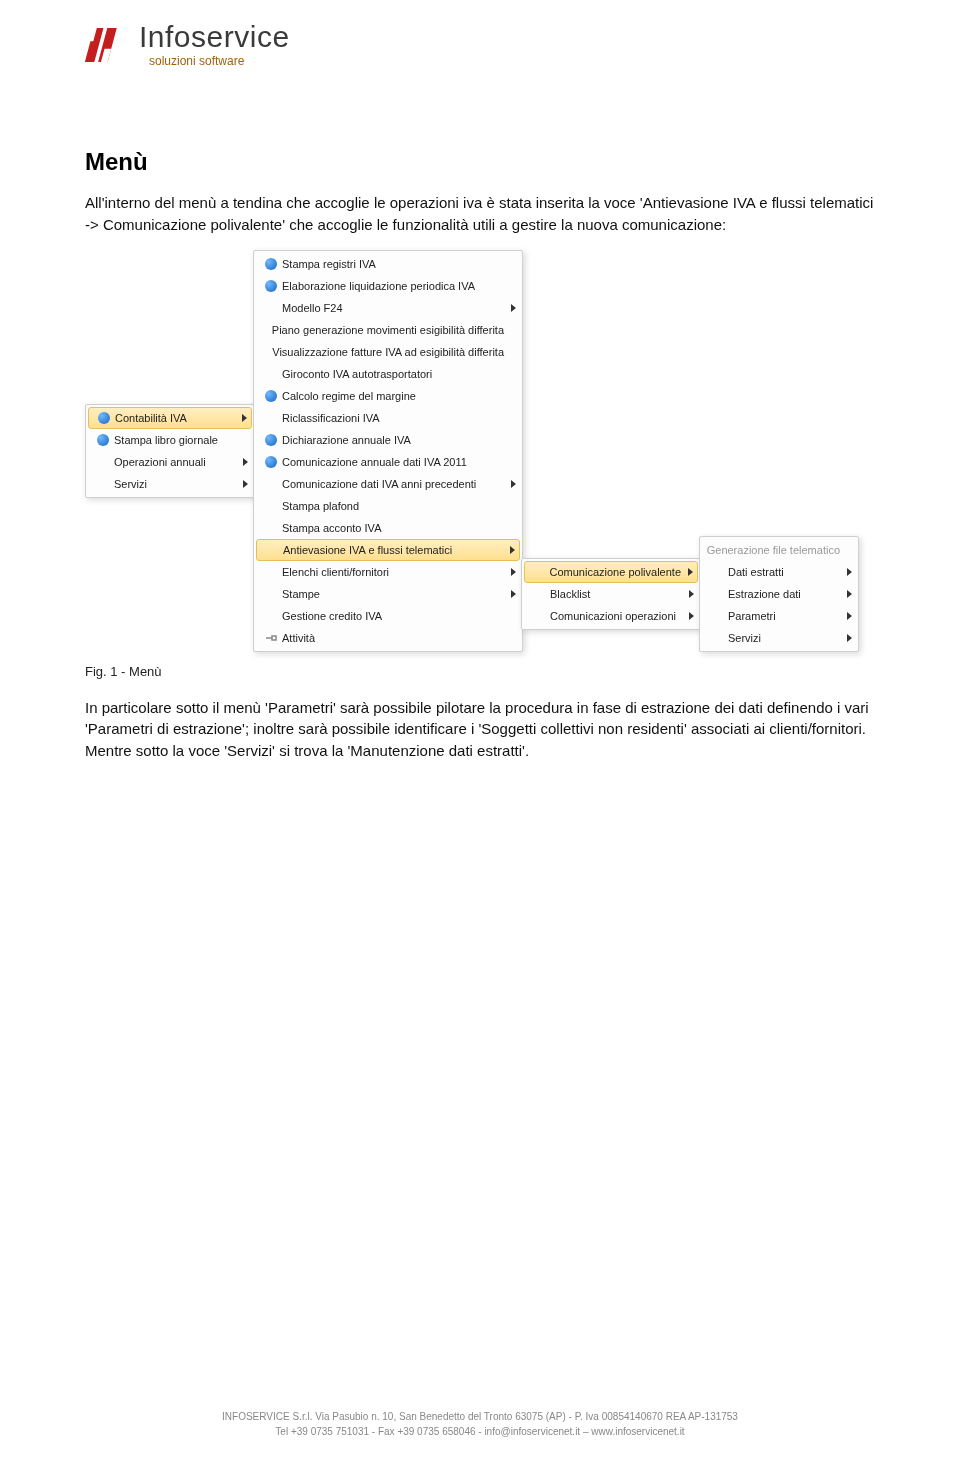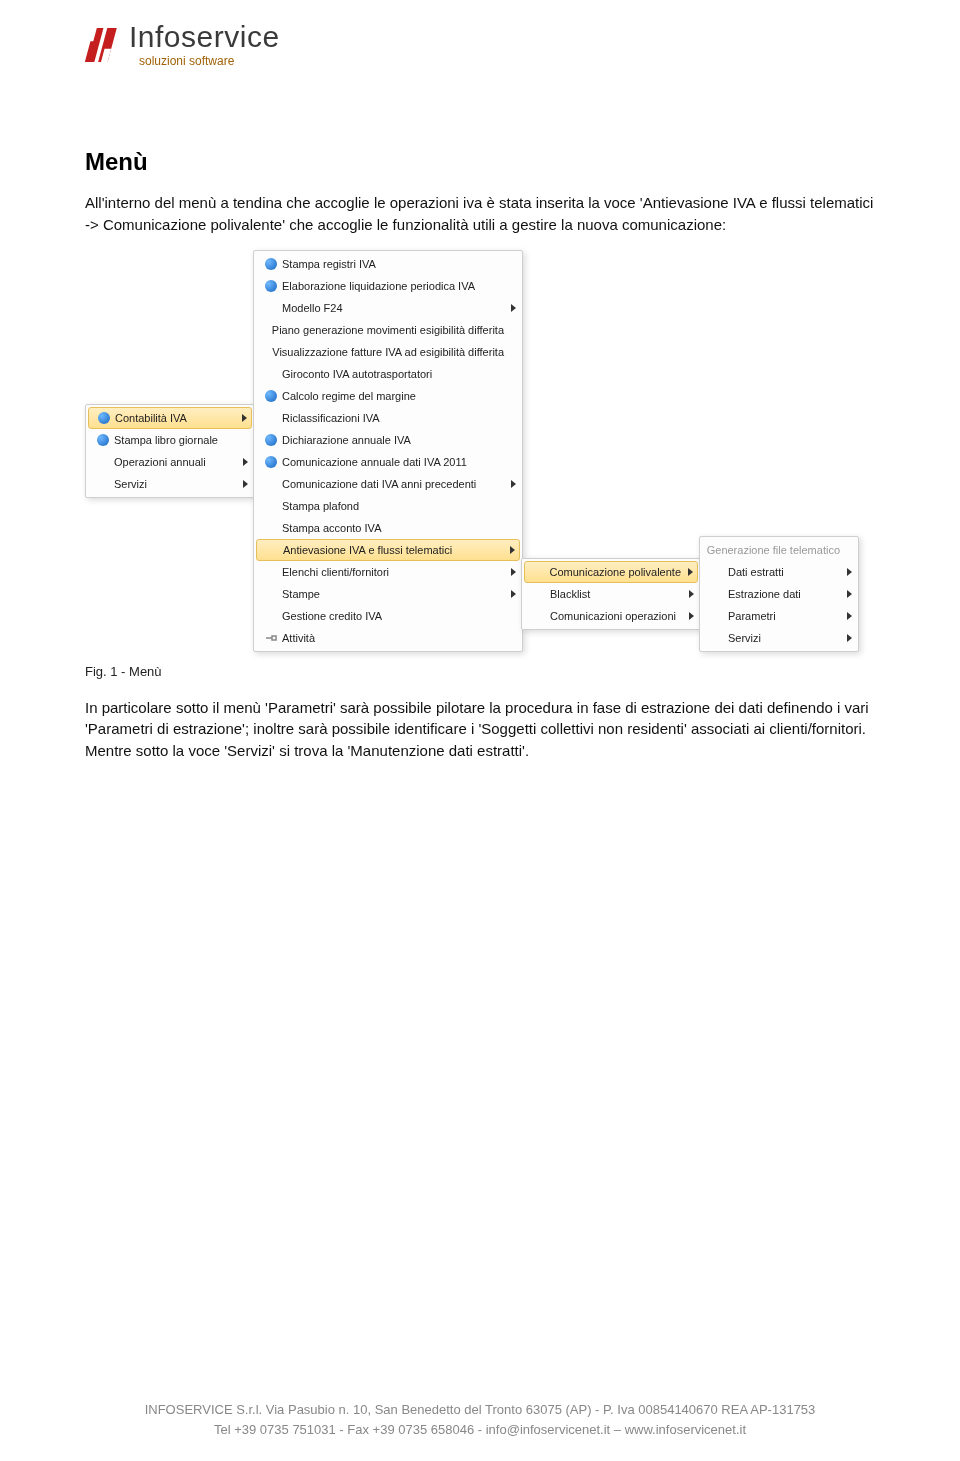--- a/index.html
+++ b/index.html
@@ -10,21 +10,21 @@
     font-family: Arial, Helvetica, sans-serif;
     color: #000;
     position: relative;
   }
   .page {
     padding: 22px 85px 0 85px;
   }
   .logo-row {
     display: flex;
     align-items: center;
-    gap: 6px;
+    gap: 16px;
     margin-bottom: 80px;
   }
   .logo-mark {
     width: 38px;
     height: 38px;
   }
   .logo-text { display: flex; flex-direction: column; }
   .logo-title {
     font-size: 30px;
     font-weight: 400;
@@ -107,21 +107,21 @@
     color: #222;
     margin: 6px 0 18px 0;
   }
 
   .footer {
     position: absolute;
     bottom: 22px;
     left: 0;
     width: 100%;
     text-align: center;
-    font-size: 13px;
+    font-size: 10px;
     color: #888;
     line-height: 1.5;
   }
 
   
   .ic-globe {
     width: 12px; height: 12px;
     border-radius: 50%;
     background: radial-gradient(circle at 30% 30%, #6fb9ff, #1565c0);
   }

